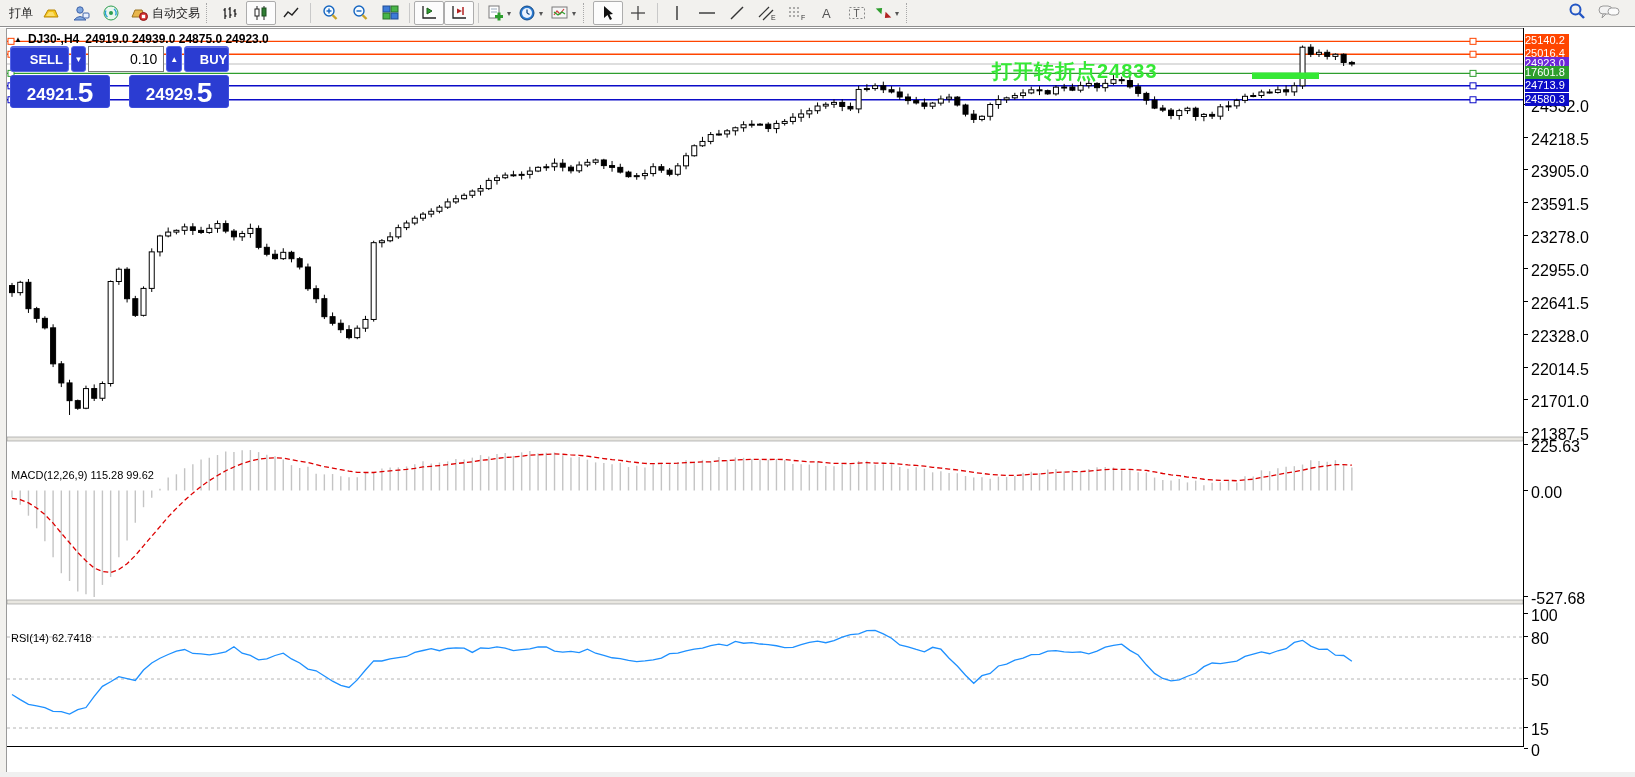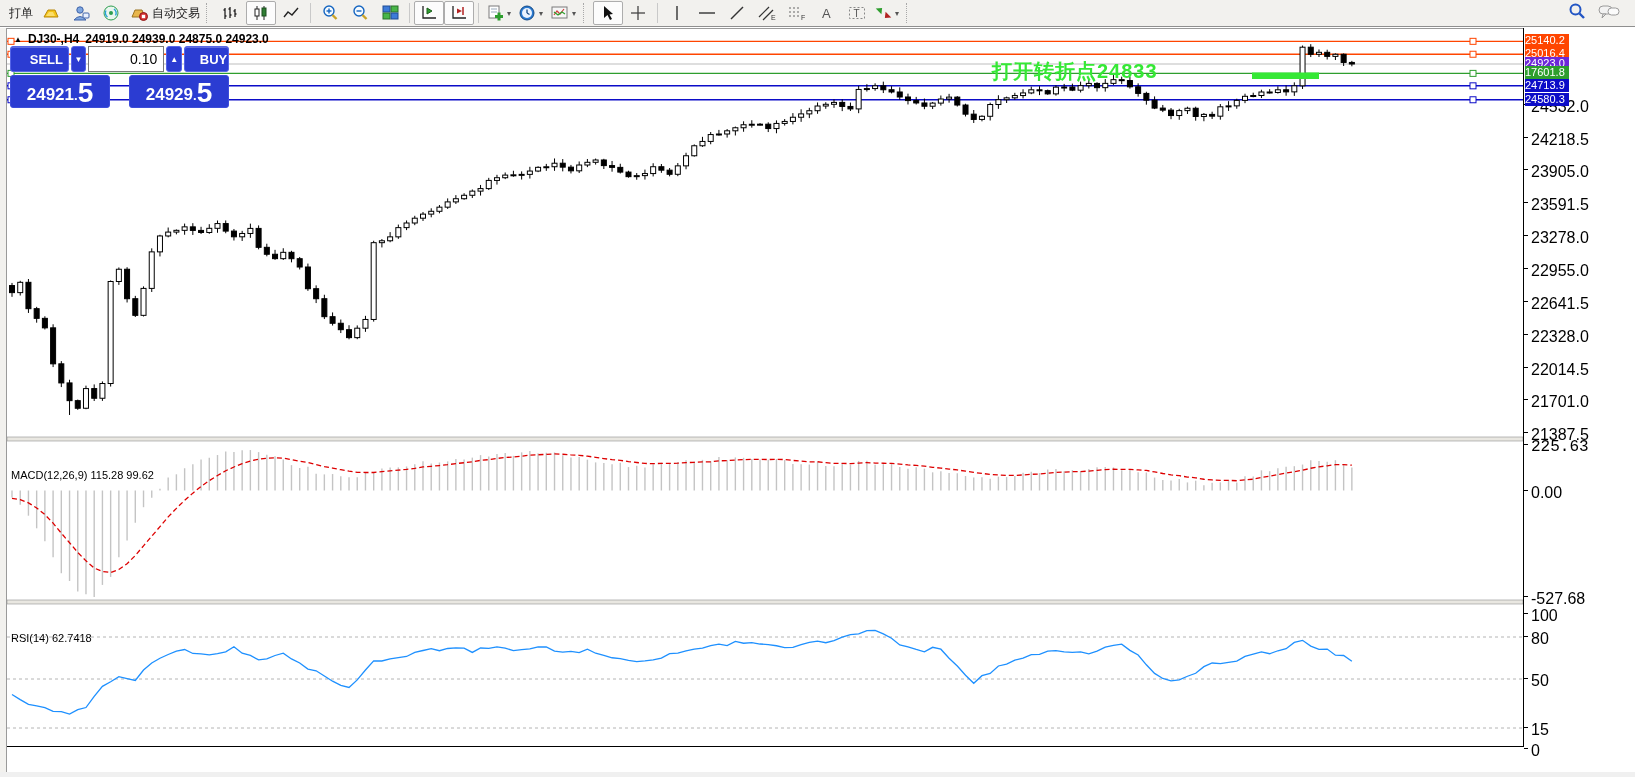--- a/index.html
+++ b/index.html
@@ -883,21 +883,21 @@
         <div class="ptick" style="top: 102.523px;">24218.5</div>
         <div class="ptick" style="top: 135.241px;">23905.0</div>
         <div class="ptick" style="top: 167.958px;">23591.5</div>
         <div class="ptick" style="top: 200.676px;">23278.0</div>
         <div class="ptick" style="top: 234.385px;">22955.0</div>
         <div class="ptick" style="top: 267.103px;">22641.5</div>
         <div class="ptick" style="top: 299.82px;">22328.0</div>
         <div class="ptick" style="top: 332.538px;">22014.5</div>
         <div class="ptick" style="top: 365.255px;">21701.0</div>
         <div class="ptick" style="top: 397.973px;">21387.5</div>
-        <div class="ptick" style="top: 409.973px; font-family: Liberation Mono, monospace;">225.63</div>
+        <div class="ptick" style="top: 409.973px;">225.63</div>
         <div class="ptick" style="top: 455.5px;">0.00</div>
         <div class="ptick" style="top: 561.973px;">-527.68</div>
         <div class="ptick" style="top: 579px;">100</div>
         <div class="ptick" style="top: 602px;">80</div>
         <div class="ptick" style="top: 644px;">50</div>
         <div class="ptick" style="top: 693px;">15</div>
         <div class="ptick" style="top: 714px;">0</div>
         <div class="badge" style="top: 6.3325px; background: rgb(255, 69, 0);">25140.2</div>
         <div class="badge" style="top: 19.2526px; background: rgb(255, 69, 0);">25016.4</div>
         <div class="badge" style="top: 29px; background: #6d28d9;">24923.0</div>

